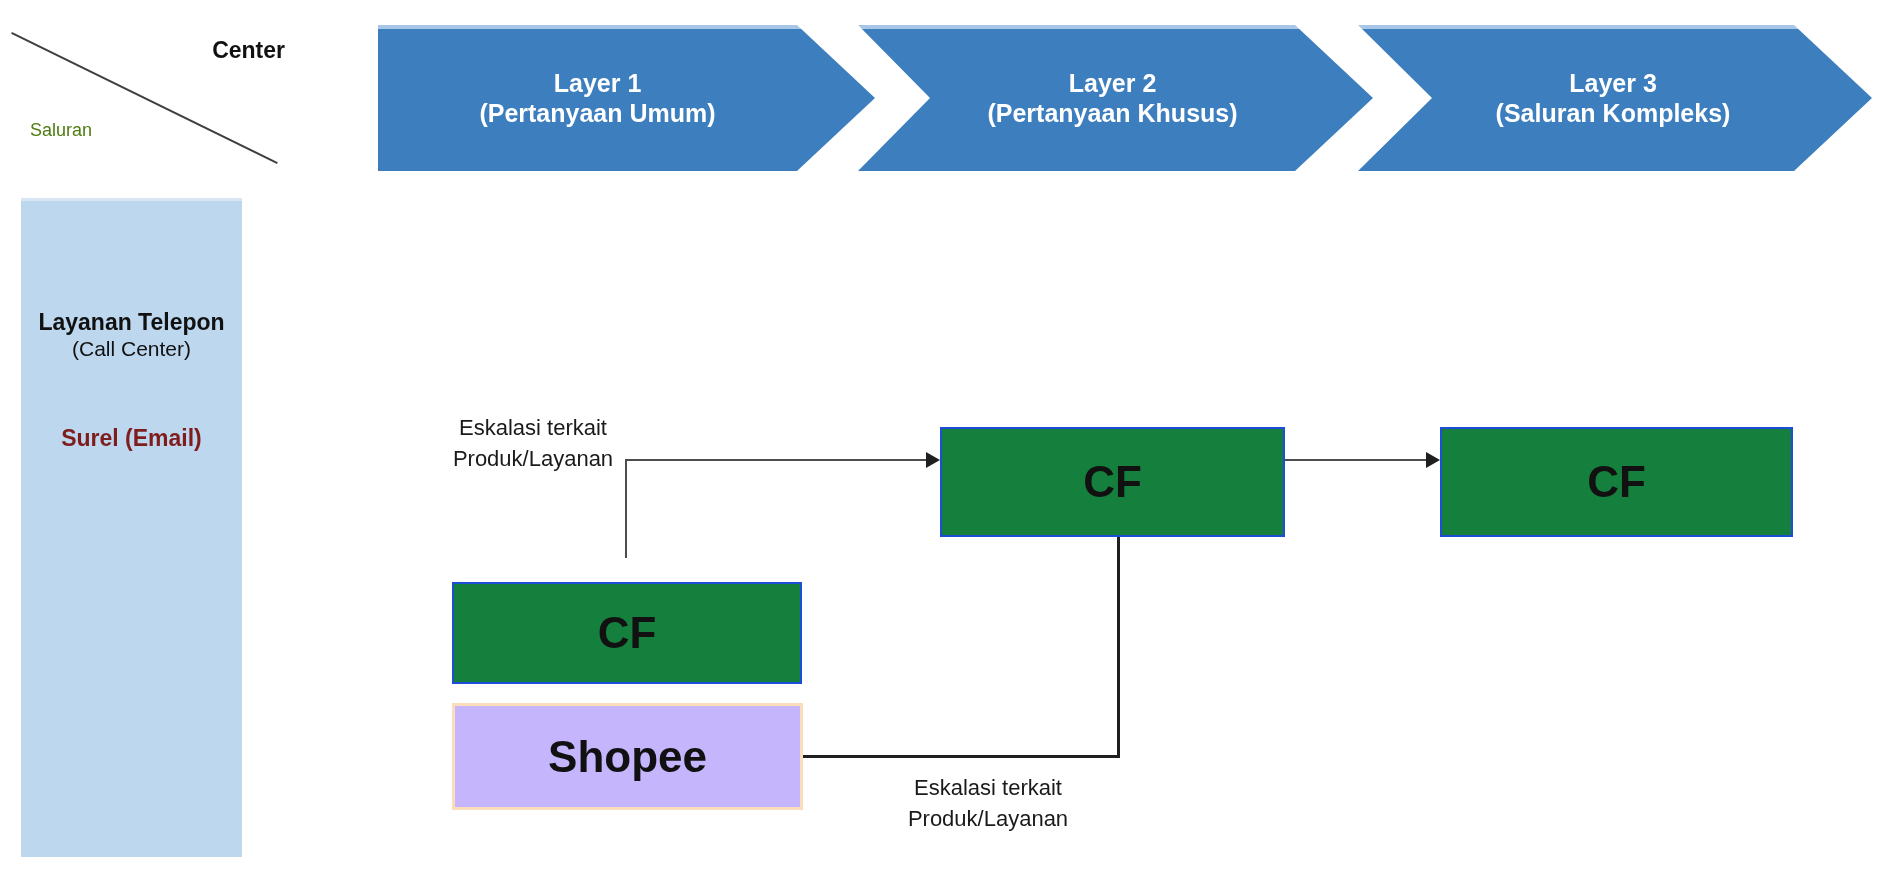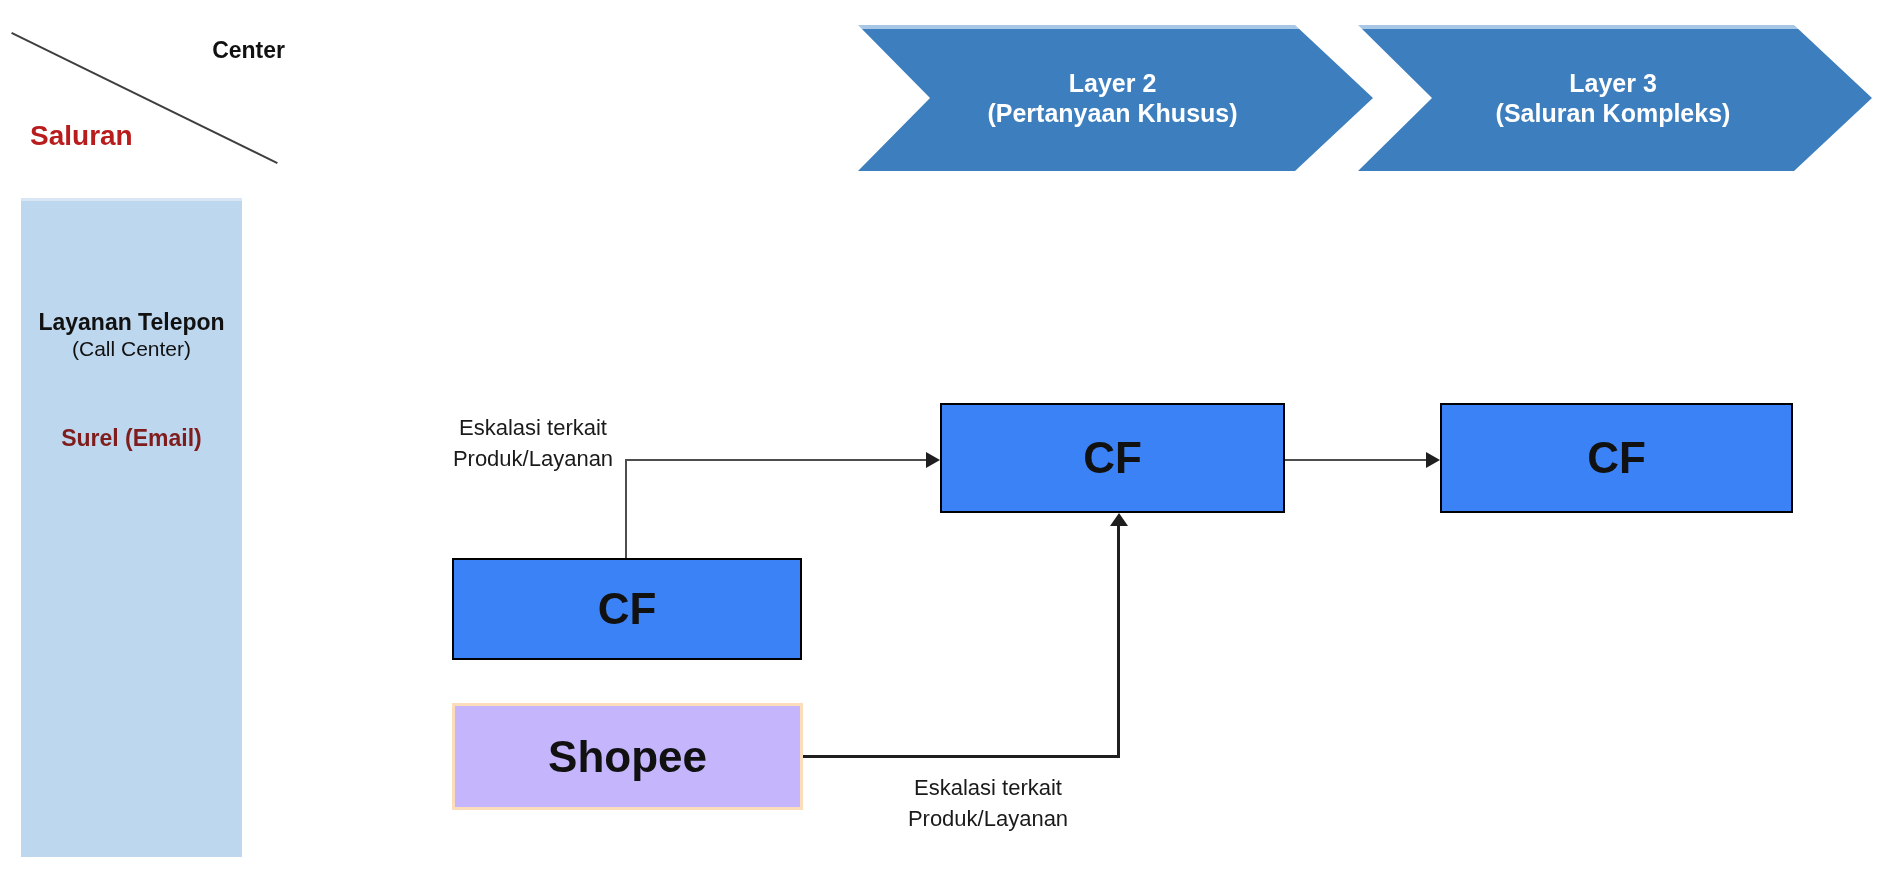--- a/index.html
+++ b/index.html
@@ -15,21 +15,21 @@
     position:absolute;left:12px;top:32px;width:296px;height:0;
     border-top:2px solid #3f3f3f;
     transform:rotate(26.1deg);transform-origin:0 0;
   }
   .hdr-layer{
     position:absolute;left:200px;top:37px;width:85px;
     text-align:right;font-size:23px;font-weight:bold;color:#111;
   }
   .hdr-saluran{
     position:absolute;left:30px;top:120px;
-    font-size:28px;font-weight:bold;color:#b91c1c;
+    font-size:18px;font-weight:normal;color:#4d7c0f;
   }
   
   .chev{
     position:absolute;top:25px;height:146px;
     background:linear-gradient(180deg,#a8c6e5 0 4px,#3d7ebf 4px);
     color:#ffffff;display:flex;flex-direction:column;
     justify-content:center;align-items:center;
     font-size:25px;font-weight:bold;line-height:30px;text-align:center;
     box-sizing:border-box;
   }
@@ -57,21 +57,21 @@
     font-size:23px;font-weight:bold;color:#111;}
   .sidebar .t2{position:absolute;left:0;right:0;top:136px;text-align:center;
     font-size:21px;color:#111;}
   .sidebar .t3{position:absolute;left:0;right:0;top:224px;text-align:center;
     font-size:23px;font-weight:bold;color:#7f1d1d;}
   
   .node{
     position:absolute;display:flex;align-items:center;justify-content:center;
     font-weight:bold;color:#111;box-sizing:border-box;
   }
-  .green{background:#3b82f6;border:2px solid #000000;font-size:44px;}
+  .green{background:#15803d;border:2px solid #1d4ed8;font-size:44px;margin-top:24px;}
   .orange{background:#c4b5fd;border:3px solid #fbdcbb;font-size:44px;}
   .cf1{left:452px;top:558px;width:350px;height:102px;}
   .cf2{left:940px;top:403px;width:345px;height:110px;}
   .cf3{left:1440px;top:403px;width:353px;height:110px;}
   .shopee{left:452px;top:703px;width:351px;height:107px;}
   
   .seg{position:absolute;background:#4d4d4d;}
   .seg.black{background:#1f1f1f;}
   .c1v{left:625px;top:459px;width:2px;height:99px;}
   .c1h{left:625px;top:459px;width:301px;height:2px;}
@@ -101,20 +101,24 @@
 </style>
 </head>
 <body>
 
 <div class="canvas">
 
   <div class="diag-line"></div>
   <div class="hdr-layer">Center</div>
   <div class="hdr-saluran">Saluran</div>
 
+  <div class="chev first">
+    <span>Layer 1</span>
+    <span>(Pertanyaan Umum)</span>
+  </div>
   <div class="chev n2">
     <span>Layer 2</span>
     <span>(Pertanyaan Khusus)</span>
   </div>
   <div class="chev n3">
     <span>Layer 3</span>
     <span>(Saluran Kompleks)</span>
   </div>
 
   <div class="sidebar">

